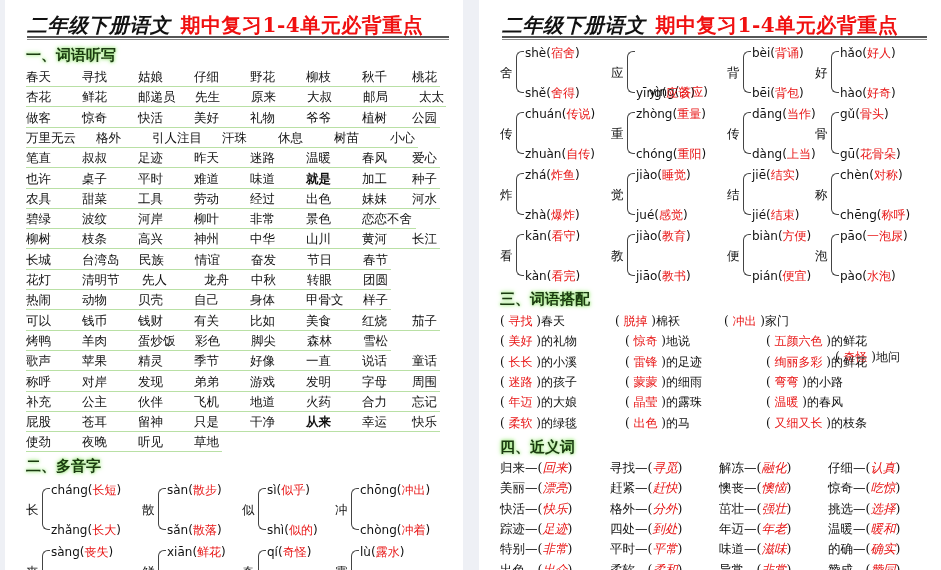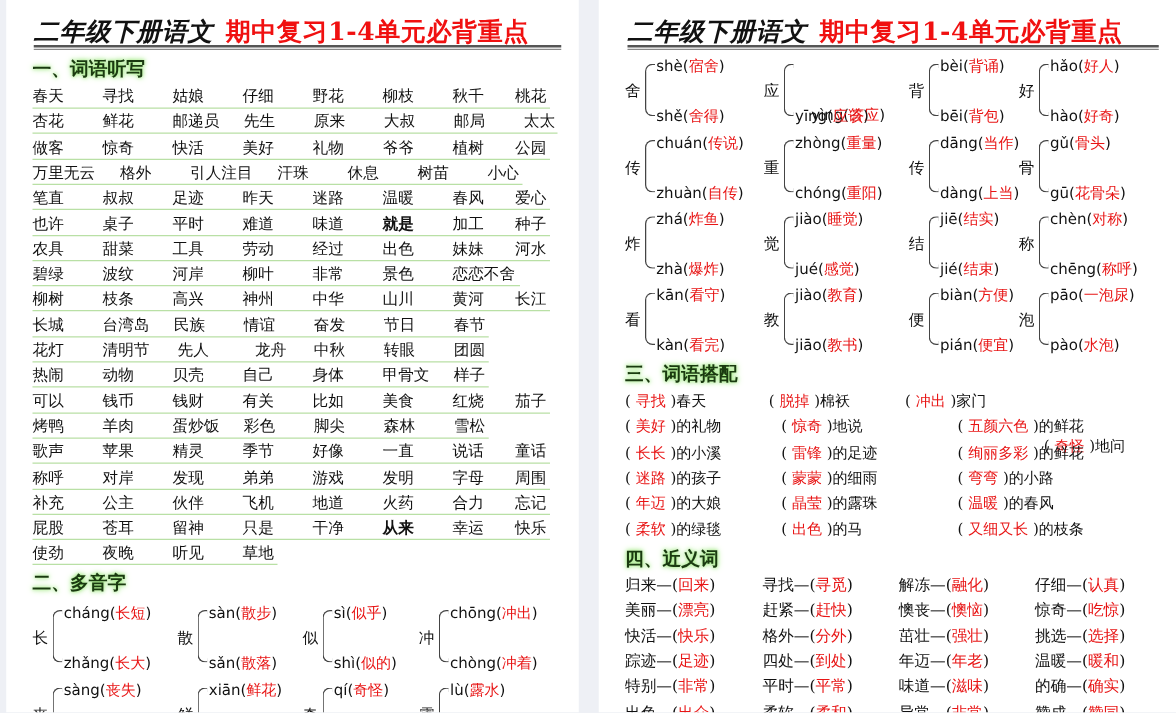--- a/index.html
+++ b/index.html
@@ -19,21 +19,21 @@
   .poly { position: absolute; font-size: 12.5px; }
   .poly .ch { position: absolute; font-family: "DejaVu Serif", serif; }
   .poly .brace { position: absolute; width: 8px; border: 1px solid #444; border-right: none; border-radius: 6px 0 0 6px; }
   .poly .py { position: absolute; white-space: nowrap; font-size: 12px; }
   .poly .py .w { color: #e81515; font-family: "DejaVu Serif", serif; }
   .match-row { position: absolute; left: 21px; font-size: 12px; white-space: nowrap; font-family: "DejaVu Serif", serif; }
   .match-row .item { position: absolute; }
   .match-row .r { color: #e81515; }
   .syn-row { position: absolute; left: 21px; font-size: 12.5px; white-space: nowrap; font-family: "DejaVu Serif", serif; }
   .syn-row .item { position: absolute; }
-  .syn-row .r { color: #e81515; }
+  .syn-row .r { color: #e81515; font-style: italic; }
 </style>
 </head>
 <body>
 
 <div class="page" id="page-left">
   <div class="title" style="left:22px;">
     <span class="black">二年级下册语文</span><span class="red">期中复习1-4单元必背重点</span>
   </div>
   <div class="title-rule" style="left:22px; width:422px; top:36px;"></div>
 

